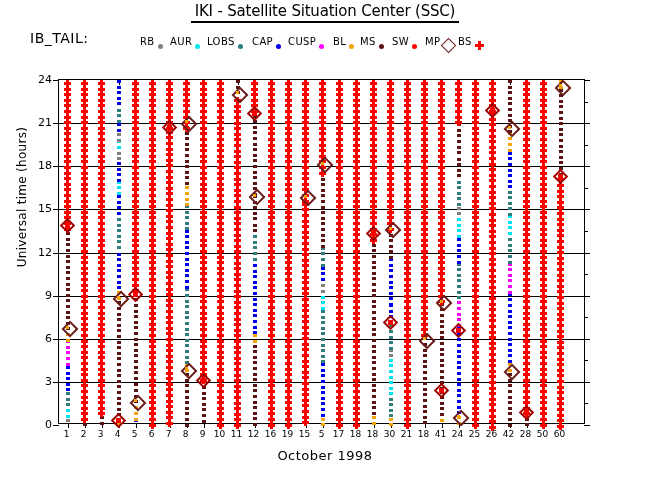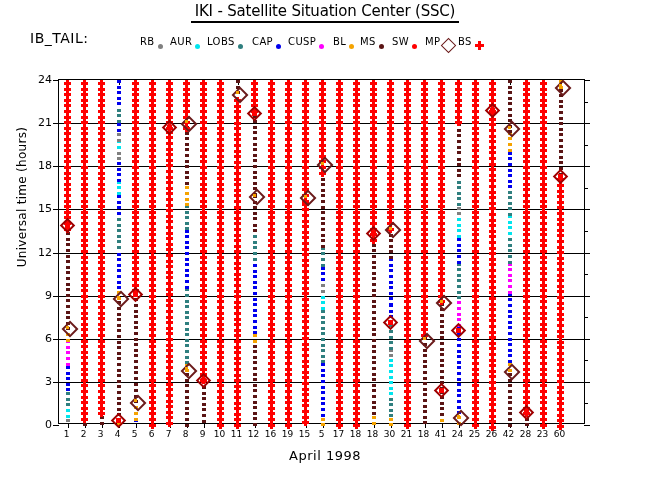--- a/index.html
+++ b/index.html
@@ -2267,18 +2267,18 @@
       <div class="xlab" style="left: 314.5px;">18</div>
       <div class="xlab" style="left: 331.5px;">30</div>
       <div class="xlab" style="left: 348.5px;">21</div>
       <div class="xlab" style="left: 365.5px;">18</div>
       <div class="xlab" style="left: 382.5px;">41</div>
       <div class="xlab" style="left: 399.5px;">24</div>
       <div class="xlab" style="left: 416.5px;">25</div>
       <div class="xlab" style="left: 433.5px;">26</div>
       <div class="xlab" style="left: 450.5px;">42</div>
       <div class="xlab" style="left: 467.5px;">28</div>
-      <div class="xlab" style="left: 484.5px;">23</div>
+      <div class="xlab" style="left: 484.5px;">50</div>
       <div class="xlab" style="left: 501.5px;">60</div>
     </div>
-  <div class="xtitle">April   1998</div>
+  <div class="xtitle">October   1998</div>
 
 </div>
 
 </body></html>

